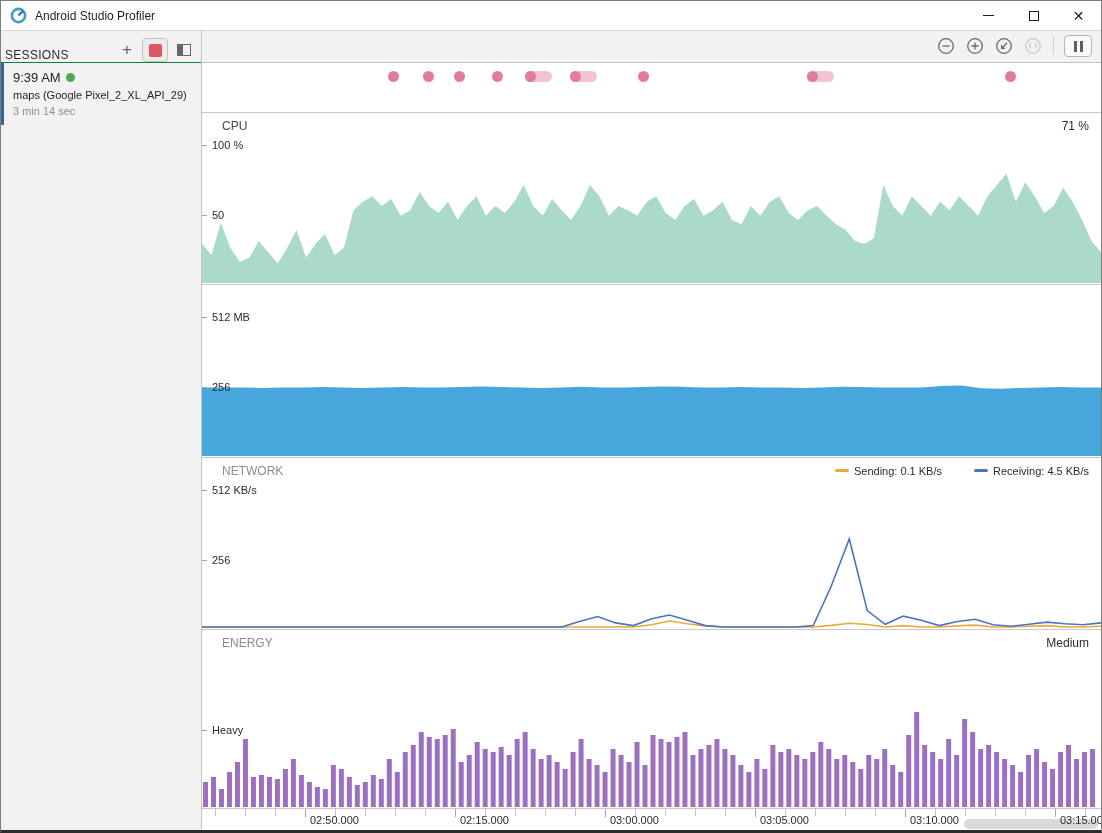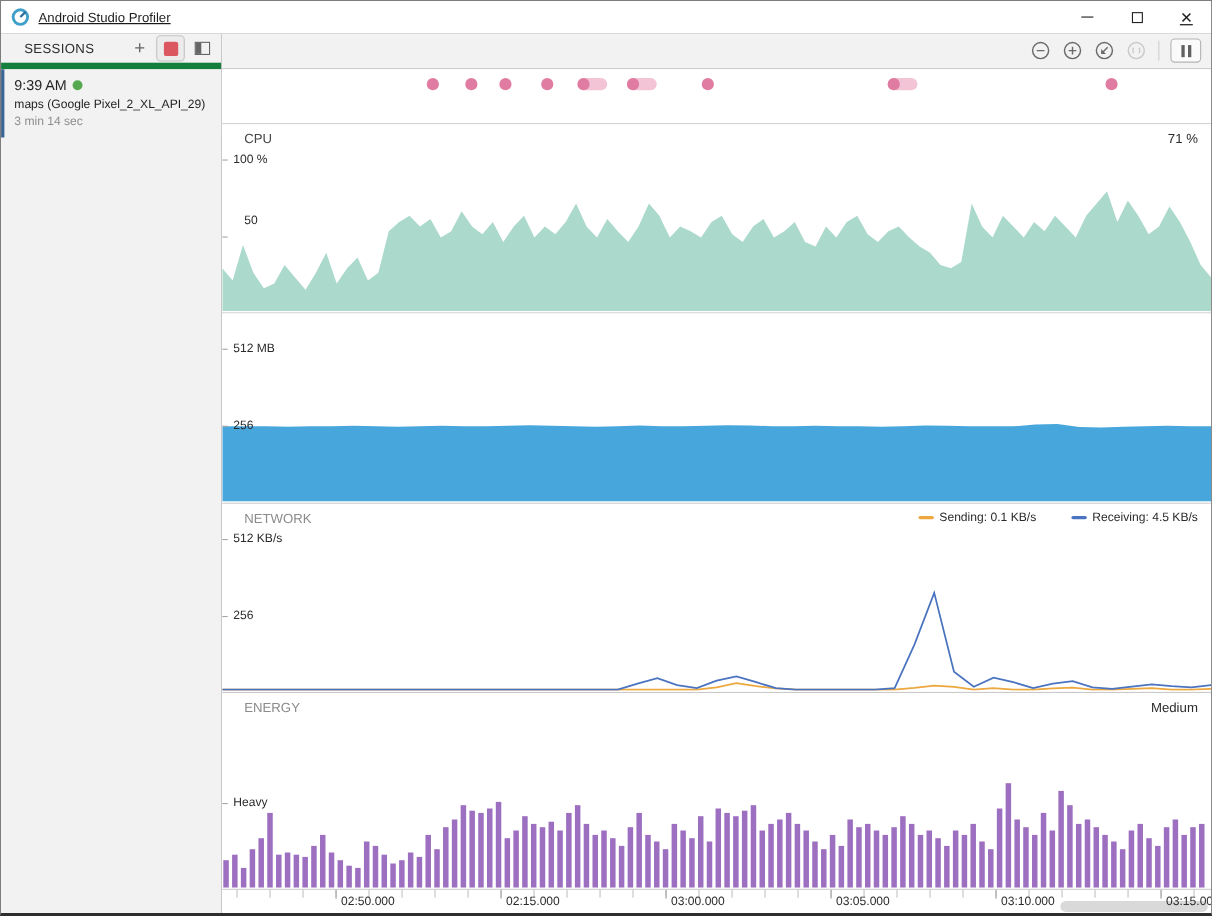--- a/index.html
+++ b/index.html
@@ -1,32 +1,32 @@
 <!DOCTYPE html>
 <html><head>
 <meta charset="utf-8">
 <style>
   * { margin:0; padding:0; box-sizing:border-box; }
   html,body { background:#e9e9e9; }
   body { font-family:"Liberation Sans", sans-serif; }
   .window{ width:1102px; height:833px; background:#fff; position:relative;
            border:1px solid #7d7d7d; border-bottom:3px solid #2e2e2e; overflow:hidden; }
   
-  .titlebar{ height:30px; display:flex; align-items:center; border-bottom:1px solid #d8d8d8; background:#fff;text-decoration:underline; }
+  .titlebar{ height:30px; display:flex; align-items:center; border-bottom:1px solid #d8d8d8; background:#fff; }
   .app-icon{ margin-left:9px; width:17px; height:17px; }
   .title{ margin-left:8px; font-size:12px; color:#1f1f1f; }
   .win-controls{ margin-left:auto; display:flex; height:100%; }
   .win-btn{ width:45px; height:100%; display:flex; align-items:center; justify-content:center; cursor:default; }
   .glyph-min{ width:11px; height:1px; background:#1f1f1f; }
   .glyph-max{ width:10px; height:10px; border:1px solid #1f1f1f; }
   .glyph-close{ font-size:14px; color:#1f1f1f; line-height:1; }
   
   .main{ display:flex; height:799px; }
   .left-panel{ width:201px; background:#f2f2f2; border-right:1px solid #c4c4c4; display:flex; flex-direction:column; flex:none; }
-  .sessions-toolbar{ height:32px; border-bottom:6px solid #15803d; display:flex; align-items:center; padding:0 5px 0 21px; }
+  .sessions-toolbar{ height:32px; border-bottom:1px solid #15803d; display:flex; align-items:flex-end; padding:0 5px 0 4px; }
   .sessions-label{ font-size:12px; color:#2b2b2b; letter-spacing:.3px; }
   .sess-actions{ margin-left:auto; display:flex; align-items:center; gap:4px; }
   .plus-icon{ width:22px; height:22px; display:flex; align-items:center; justify-content:center; font-size:17px; color:#666; }
   .stop-btn{ width:26px; height:24px; border:1px solid #c2c2c2; border-radius:4px; background:#ececec;
              display:flex; align-items:center; justify-content:center; }
   .stop-square{ width:13px; height:13px; border-radius:2px; background:#db5860; }
   .collapse-btn{ width:24px; height:22px; display:flex; align-items:center; justify-content:center; }
   .collapse-glyph{ width:14px; height:12px; border:1px solid #666; position:relative; }
   .collapse-glyph::after{ content:""; position:absolute; left:0; top:0; bottom:0; width:5px; background:#666; }
   .session-item{ border-left:3px solid #3c6694; padding:7px 8px 8px 9px; background:#f2f2f2; }
@@ -175,21 +175,21 @@
         <div class="sec-header">
           <span class="sec-label dark">CPU</span>
           <span class="sec-value">71 %</span>
         </div>
       <svg class="chart-svg" viewBox="0 0 900 171" height="171" preserveAspectRatio="none">
             <polygon points="0,171 0.0,131.8 9.5,143.0 18.9,110.8 28.4,136.0 37.9,150.0 47.4,145.8 56.8,129.0 66.3,140.2 75.8,151.4 85.3,136.0 94.7,117.8 104.2,145.8 113.7,131.8 123.2,122.0 132.6,143.0 142.1,136.0 151.6,98.2 161.1,89.8 170.5,84.2 180.0,94.0 189.5,87.0 198.9,103.8 208.4,98.2 217.9,80.0 227.4,94.0 236.8,101.0 246.3,89.8 255.8,108.0 265.3,94.0 274.7,84.2 284.2,103.8 293.7,94.0 303.2,101.0 312.6,89.8 322.1,73.0 331.6,94.0 341.1,103.8 350.5,87.0 360.0,98.2 369.5,108.0 378.9,94.0 388.4,73.0 397.9,84.2 407.4,103.8 416.8,94.0 426.3,98.2 435.8,103.8 445.3,89.8 454.7,84.2 464.2,101.0 473.7,108.0 483.2,94.0 492.6,87.0 502.1,103.8 511.6,98.2 521.1,89.8 530.5,108.0 540.0,112.2 549.5,94.0 558.9,103.8 568.4,89.8 577.9,84.2 587.4,101.0 596.8,108.0 606.3,98.2 615.8,94.0 625.3,103.8 634.7,112.2 644.2,117.8 653.7,129.0 663.2,131.8 672.6,126.2 682.1,73.0 691.6,94.0 701.1,103.8 710.5,84.2 720.0,94.0 729.5,103.8 738.9,89.8 748.4,98.2 757.9,84.2 767.4,94.0 776.8,103.8 786.3,84.2 795.8,73.0 805.3,61.8 814.7,89.8 824.2,70.2 833.7,84.2 843.2,101.0 852.6,94.0 862.1,75.8 871.6,89.8 881.1,108.0 890.5,129.0 900.0,140.2 900,171" fill="#abd9cc"></polygon>
           </svg>
           <div class="ytick-dash" style="top: 32px;"></div>
           <div class="ytick-label" style="top: 32px;">100 %</div>
           <div class="ytick-dash" style="top: 102px;"></div>
-          <div class="ytick-label" style="top: 88px; margin-left: 10px;">50</div>
+          <div class="ytick-label" style="top: 102px;">50</div>
         </div>
 
       <div class="section" id="sec-memory" style="height:173px">
       <svg class="chart-svg" viewBox="0 0 900 171" height="171" preserveAspectRatio="none">
             <polygon points="0,171 0.0,102.6 20.0,102.4 40.0,102.6 60.0,102.9 80.0,102.6 100.0,102.4 120.0,102.1 140.0,102.6 160.0,102.9 180.0,102.6 200.0,102.1 220.0,102.4 240.0,102.6 260.0,102.1 280.0,101.5 300.0,102.1 320.0,102.6 340.0,102.9 360.0,102.4 380.0,101.8 400.0,102.4 420.0,102.6 440.0,102.1 460.0,101.5 480.0,101.8 500.0,102.4 520.0,102.6 540.0,102.1 560.0,102.4 580.0,102.6 600.0,102.9 620.0,102.4 640.0,101.8 660.0,102.1 680.0,102.6 700.0,102.4 720.0,102.6 740.0,101.0 760.0,100.5 780.0,103.2 800.0,103.7 820.0,102.9 840.0,102.4 860.0,102.1 880.0,102.4 900.0,102.6 900,171" fill="#47a6dc"></polygon>
           </svg>
           <div class="ytick-dash" style="top: 32px;"></div>
           <div class="ytick-label" style="top: 32px;">512 MB</div>
           <div class="ytick-dash" style="top: 102px;"></div>
           <div class="ytick-label" style="top: 102px;">256</div>

